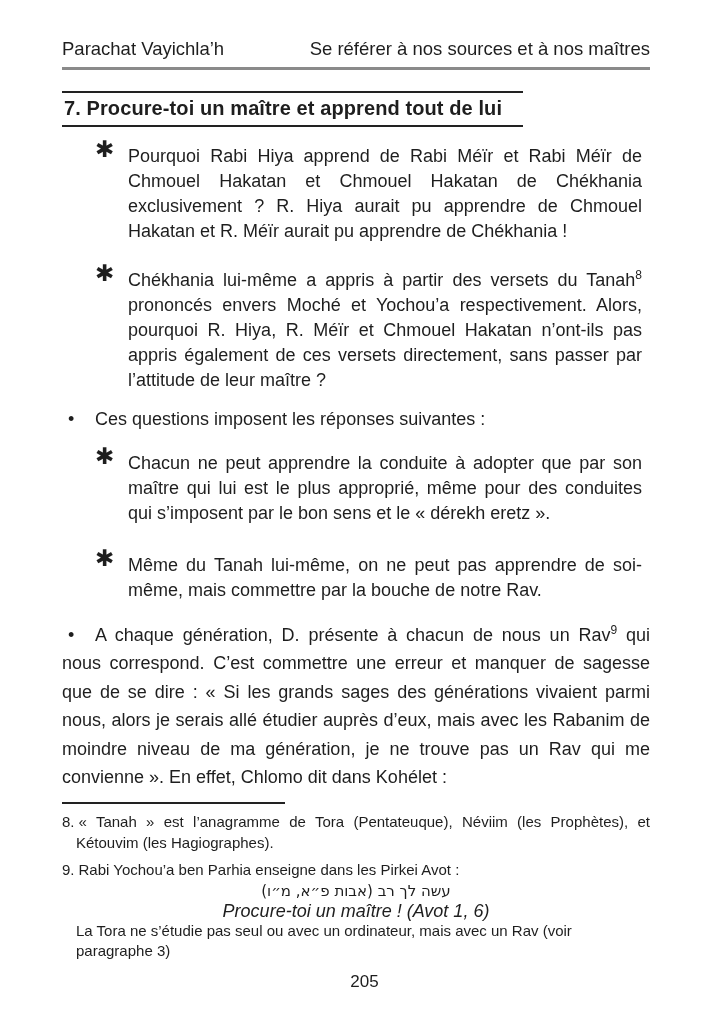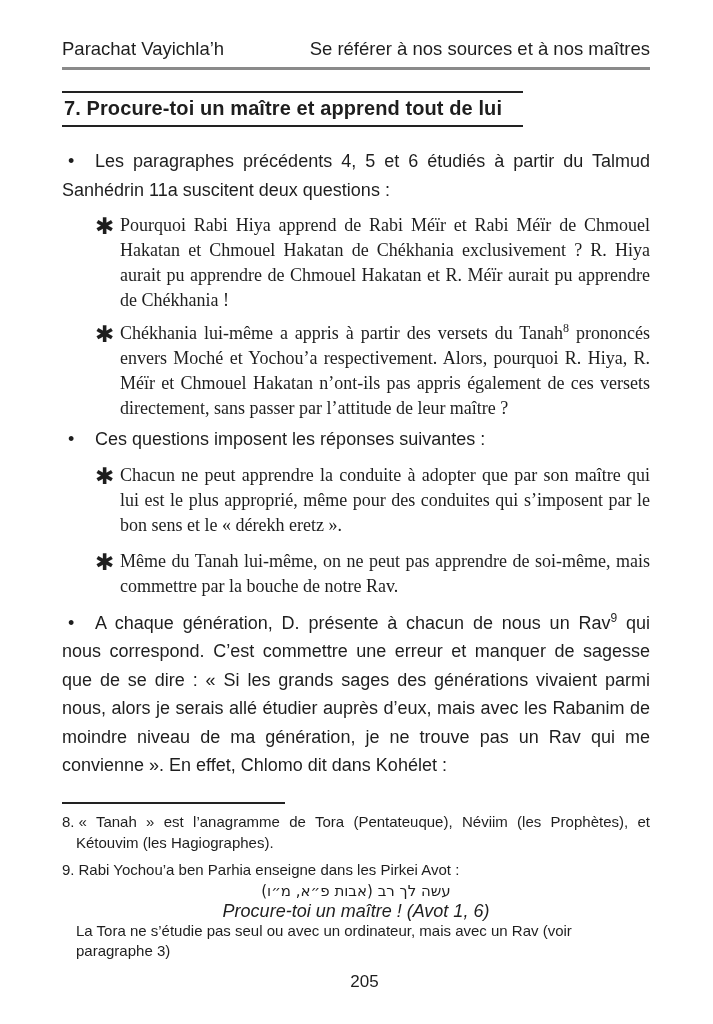--- a/index.html
+++ b/index.html
@@ -58,21 +58,21 @@
     font-size: 18px;
     line-height: 25px;
   }
   .sub .a-marker {
     width: 25px;
     flex-shrink: 0;
     font-size: 23px;
     line-height: 25px;
     transform: translateY(1px);
   }
-  .sub .sub-text { flex: 1; text-align: justify; margin: 0; font-family: Liberation Serif, serif; }
+  .sub .sub-text { flex: 1; text-align: justify; margin: 8px; }
   .s1 { margin-top: 9px; }
   .s2 { margin-top: 8px; }
   .s3 { margin-top: 9px; }
   .s4 { margin-top: 11px; }
   sup.fnref {
     font-size: 12px;
     line-height: 0;
     vertical-align: super;
   }
   
@@ -123,21 +123,20 @@
 
 <div class="page">
 
   <div class="header">
     <span>Parachat Vayichla’h</span>
     <span>Se référer à nos sources et à nos maîtres</span>
   </div>
 
   <div class="section-title">7. Procure-toi un maître et apprend tout de lui</div>
 
-  <p class="para p1"><span class="b-marker">•</span><span>Les paragraphes précédents 4, 5 et 6 étudiés à partir du Talmud Sanhédrin 11a suscitent deux questions :</span></p>
 
   <div class="sub s1">
     <span class="a-marker">✱</span>
     <p class="sub-text">Pourquoi Rabi Hiya apprend de Rabi Méïr et Rabi Méïr de Chmouel Hakatan et Chmouel Hakatan de Chékhania exclusivement ? R. Hiya aurait pu apprendre de Chmouel Hakatan et R. Méïr aurait pu apprendre de Chékhania !</p>
   </div>
 
   <div class="sub s2">
     <span class="a-marker">✱</span>
     <p class="sub-text"><span>Chékhania lui-même a appris à partir des versets du Tanah</span><sup class="fnref">8</sup><span> prononcés envers Moché et Yochou’a respectivement. Alors, pourquoi R. Hiya, R. Méïr et Chmouel Hakatan n’ont-ils pas appris également de ces versets directement, sans passer par l’attitude de leur maître ?</span></p>
   </div>

